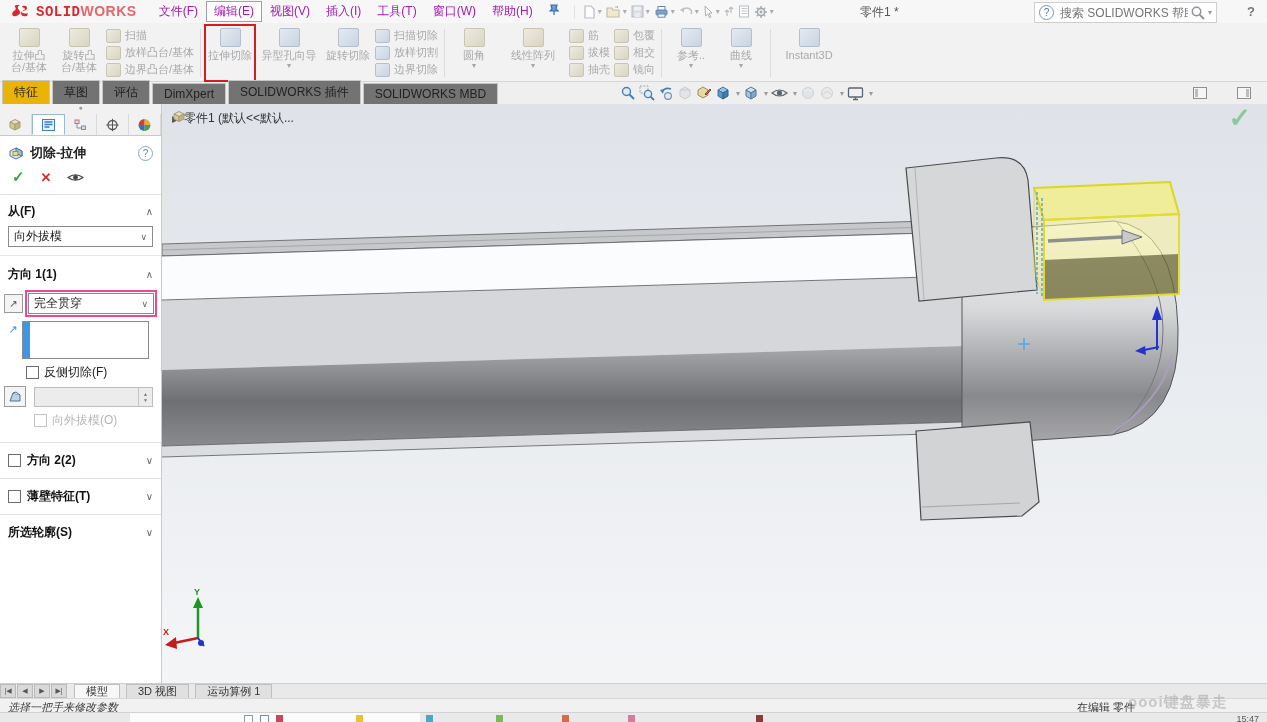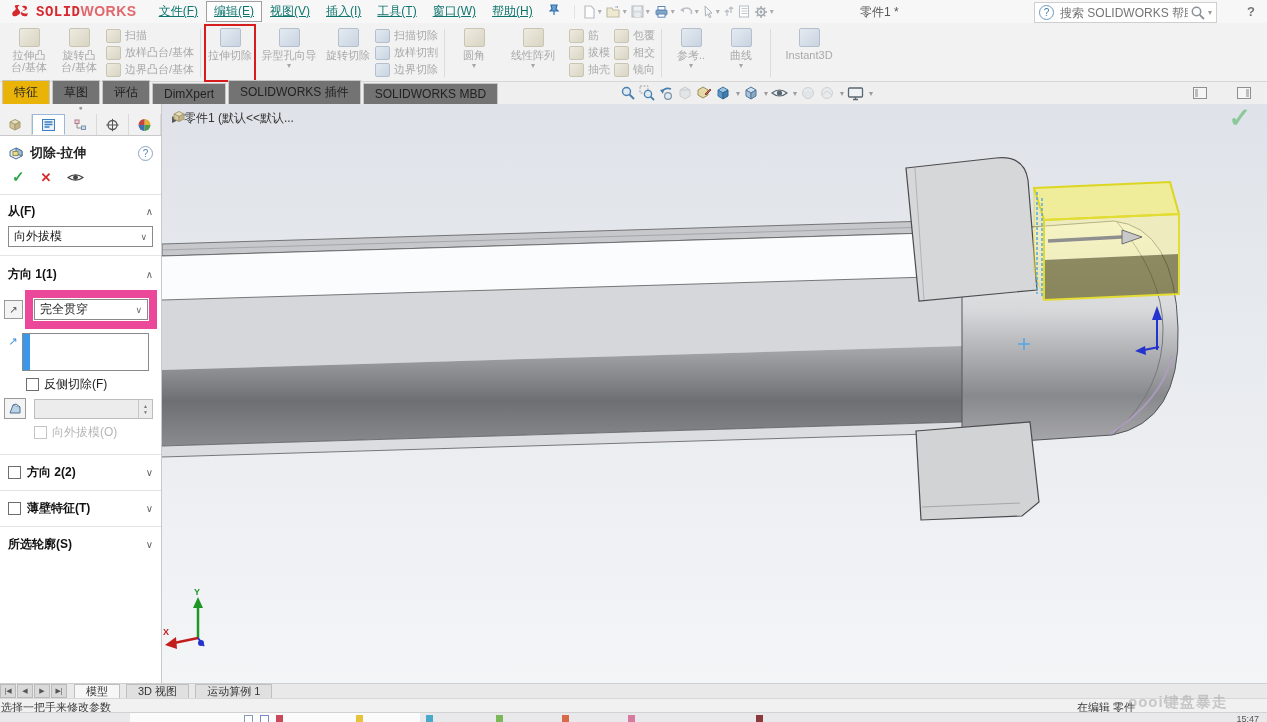--- a/index.html
+++ b/index.html
@@ -5,21 +5,21 @@
   html,body{margin:0;padding:0;background:#fff;}
   .app{position:relative;width:1267px;height:722px;overflow:hidden;
        font-family:"Liberation Sans",sans-serif;font-size:12px;color:#333;background:#fff;}
   
   .titlebar{position:absolute;left:0;top:0;width:100%;height:23px;background:#f7f7f7;
             border-bottom:1px solid #e0e0e0;display:flex;align-items:center;}
   .logo{display:flex;align-items:center;gap:4px;padding:0 14px 0 10px;}
   .logo .solid{color:#d7282f;font-weight:bold;font-size:14px;letter-spacing:.5px;font-family:Liberation Mono, monospace;}
   .logo .works{color:#e2676c;font-weight:bold;font-size:14px;letter-spacing:.5px;}
   .menus{display:flex;align-items:center;}
-  .menu{padding:2px 8px;color:#0f766e;cursor:default;text-decoration:underline;}
+  .menu{padding:2px 8px;color:#a21caf;cursor:default;}
   .menu.active{border:1px solid #a0a0a0;background:#fdfdfd;padding:1px 7px;}
   .pin{margin:0 8px;}
   .qat{display:flex;align-items:center;margin-left:6px;border-left:1px solid #e3e3e3;padding-left:8px;}
   .qbtn{display:flex;align-items:center;margin-right:4px;opacity:.8;}
   .qcaret{font-size:8px;color:#9a9a9a;margin-left:2px;}
   .doctitle{position:absolute;left:860px;top:4px;width:120px;color:#555;}
   .searchwrap{position:absolute;right:50px;top:2px;display:flex;align-items:center;height:19px;
               border:1px solid #cfcfcf;background:#fff;padding:0 4px;}
   .searchwrap input{border:none;outline:none;width:128px;font-size:12px;color:#555;
                     font-family:"Liberation Sans",sans-serif;background:transparent;}
@@ -69,21 +69,21 @@
   .cancelbtn{color:#d62b2b;font-size:13px;font-weight:bold;}
   .sect{display:flex;align-items:center;padding:8px 8px 4px;font-weight:bold;color:#111;}
   .chev{margin-left:auto;color:#666;font-size:10px;font-weight:normal;}
   .dd{margin:2px 8px 8px;height:19px;border:1px solid #8a8a8a;background:#fff;display:flex;
       align-items:center;padding:0 5px;color:#222;}
   .ddcaret{margin-left:auto;color:#666;font-size:9px;}
   .pmdiv{border-top:1px solid #e6e6e6;margin:2px 0;}
   .dirrow{display:flex;align-items:center;margin:3px 4px 2px;}
   .revbtn{width:17px;height:17px;border:1px solid #9a9a9a;background:#f4f4f4;color:#444;
           display:flex;align-items:center;justify-content:center;font-size:10px;flex:none;}
-  .redwrap{flex:1;border:8px solid #ec4899;padding:1px;margin-left:2px;}
+  .redwrap{flex:1;border:2px solid #ec4899;padding:1px;margin-left:2px;}
   .redwrap .dd{margin:0;}
   .selrow{display:flex;margin:4px 4px 4px;}
   .selarrow{width:18px;color:#3d8fd6;font-size:11px;padding-top:2px;text-align:center;flex:none;}
   .selbox{flex:1;height:36px;border:1px solid #8a8a8a;background:#fff;position:relative;margin-right:8px;}
   .selbar{position:absolute;left:0;top:0;bottom:0;width:7px;background:#3d97e8;}
   .cbrow{display:flex;align-items:center;gap:5px;margin:5px 10px 5px 26px;color:#222;}
   .cbx{width:11px;height:11px;border:1px solid #6d6d6d;background:#fff;flex:none;}
   .cbrow.dis{color:#b7b7b7;margin-left:34px;}
   .cbrow.dis .cbx{border-color:#c4c4c4;}
   .draftrow{display:flex;align-items:center;margin:4px 8px 2px 4px;}
@@ -104,21 +104,21 @@
   
   .sheet{position:absolute;left:0;top:683px;width:100%;height:15px;background:#e9e9e9;
          border-top:1px solid #cfcfcf;display:flex;align-items:stretch;font-size:11px;box-sizing:border-box;}
   .snav{width:14px;display:flex;align-items:center;justify-content:center;background:#d9d9d9;
         border:1px solid #bababa;color:#555;font-size:7px;margin-right:1px;}
   .stab{padding:0 11px;display:flex;align-items:center;border:1px solid #bfbfbf;border-bottom:none;
         background:#e0e0e0;margin-left:6px;color:#333;white-space:nowrap;}
   .stab.active{background:#f7f7f7;}
   .status{position:absolute;left:0;top:698px;width:100%;height:14px;background:#f1f1f1;
           border-top:1px solid #d8d8d8;font-size:11px;color:#3a3a3a;box-sizing:border-box;}
-  .status .sl{position:absolute;left:1px;top:1px;}
+  .status .sl{position:absolute;left:8px;top:1px;font-style:italic;}
   .status .sr{position:absolute;right:132px;top:1px;}
   .wm{position:absolute;left:1128px;top:693px;font-size:15px;font-weight:bold;color:#8a8a8a;
       opacity:.4;white-space:nowrap;letter-spacing:1px;z-index:5;}
   .task{position:absolute;left:0;top:712px;width:100%;height:10px;background:#e9e9eb;
         border-top:1px solid #d2d2d2;}
   .task .white{position:absolute;left:130px;top:0;width:290px;height:10px;background:#fbfbfb;}
   .tico{position:absolute;top:2px;width:7px;height:8px;}
   .clock{position:absolute;right:8px;top:1px;font-size:9px;color:#555;}
 </style>
 </head>

